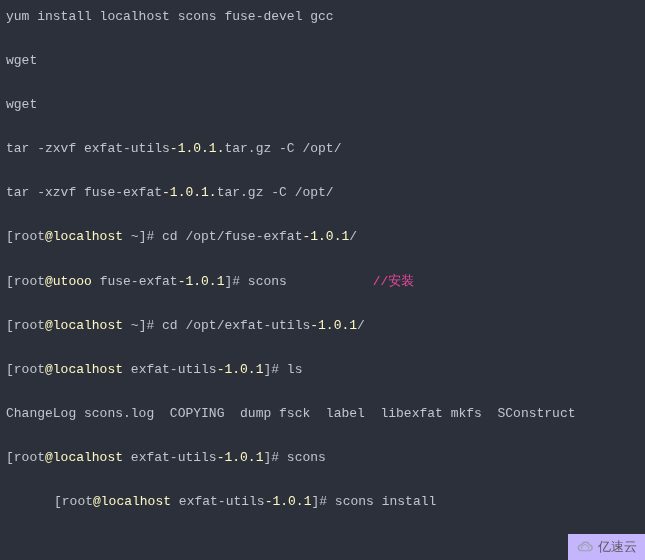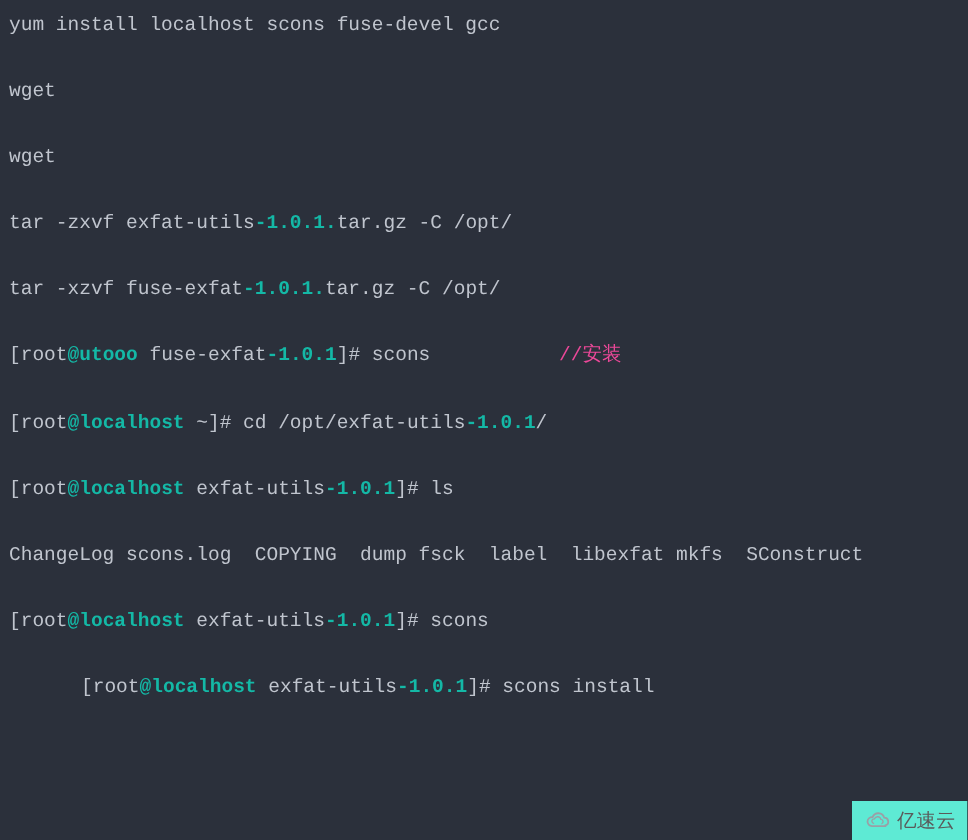--- a/index.html
+++ b/index.html
@@ -18,27 +18,27 @@
     .terminal {
       padding: 6px 6px;
       line-height: 1.7;
     }
     .line {
       white-space: pre;
       margin-bottom: 22px;
     }
     .line:last-child { margin-bottom: 0; margin-left: 48px; }
     .gray { color: #c0c5ce; }
-    .orange { color: #14b8a6; font-weight: bold; }
+    .orange { color: #fef9c3; }
     .comment { color: #ec4899; }
     .watermark {
       position: absolute;
       right: 0;
       bottom: 0;
-      background: #5eead4;
+      background: #c4b5fd;
       padding: 4px 8px;
       display: flex;
       align-items: center;
       gap: 4px;
     }
     .watermark-icon {
       width: 18px;
       height: 18px;
     }
     .watermark-text {
@@ -50,20 +50,21 @@
   </style>
 </head>
 <body>
 
 <div class="terminal" id="terminal-root">
     <div class="line"><span class="gray">yum install localhost scons fuse-devel gcc</span></div>
     <div class="line"><span class="gray">wget</span></div>
     <div class="line"><span class="gray">wget</span></div>
     <div class="line"><span class="gray">tar -zxvf exfat-utils</span><span class="orange">-1.0.1.</span><span class="gray">tar.gz -C /opt/</span></div>
     <div class="line"><span class="gray">tar -xzvf fuse-exfat</span><span class="orange">-1.0.1.</span><span class="gray">tar.gz -C /opt/</span></div>
+    <div class="line"><span class="gray">[root</span><span class="orange">@localhost</span><span class="gray"> ~]# cd /opt/fuse-exfat</span><span class="orange">-1.0.1</span><span class="gray">/</span></div>
     <div class="line"><span class="gray">[root</span><span class="orange">@utooo</span><span class="gray"> fuse-exfat</span><span class="orange">-1.0.1</span><span class="gray">]# scons           </span><span class="comment">//安装</span></div>
     <div class="line"><span class="gray">[root</span><span class="orange">@localhost</span><span class="gray"> ~]# cd /opt/exfat-utils</span><span class="orange">-1.0.1</span><span class="gray">/</span></div>
     <div class="line"><span class="gray">[root</span><span class="orange">@localhost</span><span class="gray"> exfat-utils</span><span class="orange">-1.0.1</span><span class="gray">]# ls</span></div>
     <div class="line"><span class="gray">ChangeLog scons.log  COPYING  dump fsck  label  libexfat mkfs  SConstruct</span></div>
     <div class="line"><span class="gray">[root</span><span class="orange">@localhost</span><span class="gray"> exfat-utils</span><span class="orange">-1.0.1</span><span class="gray">]# scons</span></div>
     <div class="line"><span class="gray">[root</span><span class="orange">@localhost</span><span class="gray"> exfat-utils</span><span class="orange">-1.0.1</span><span class="gray">]# scons install</span></div>
   </div>
 
 <div class="watermark">
   <span class="watermark-icon">

